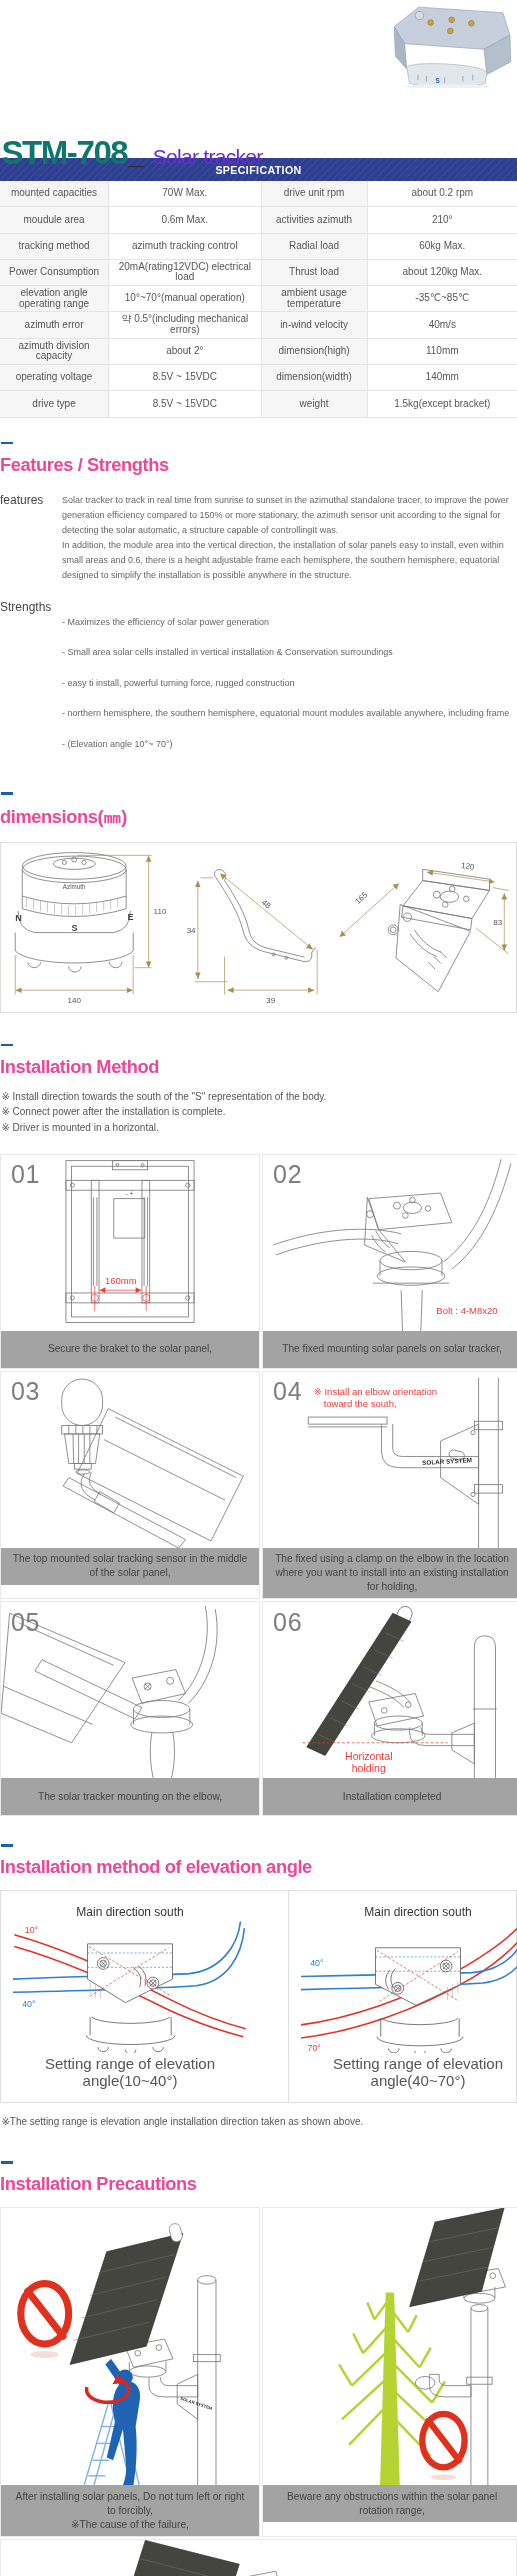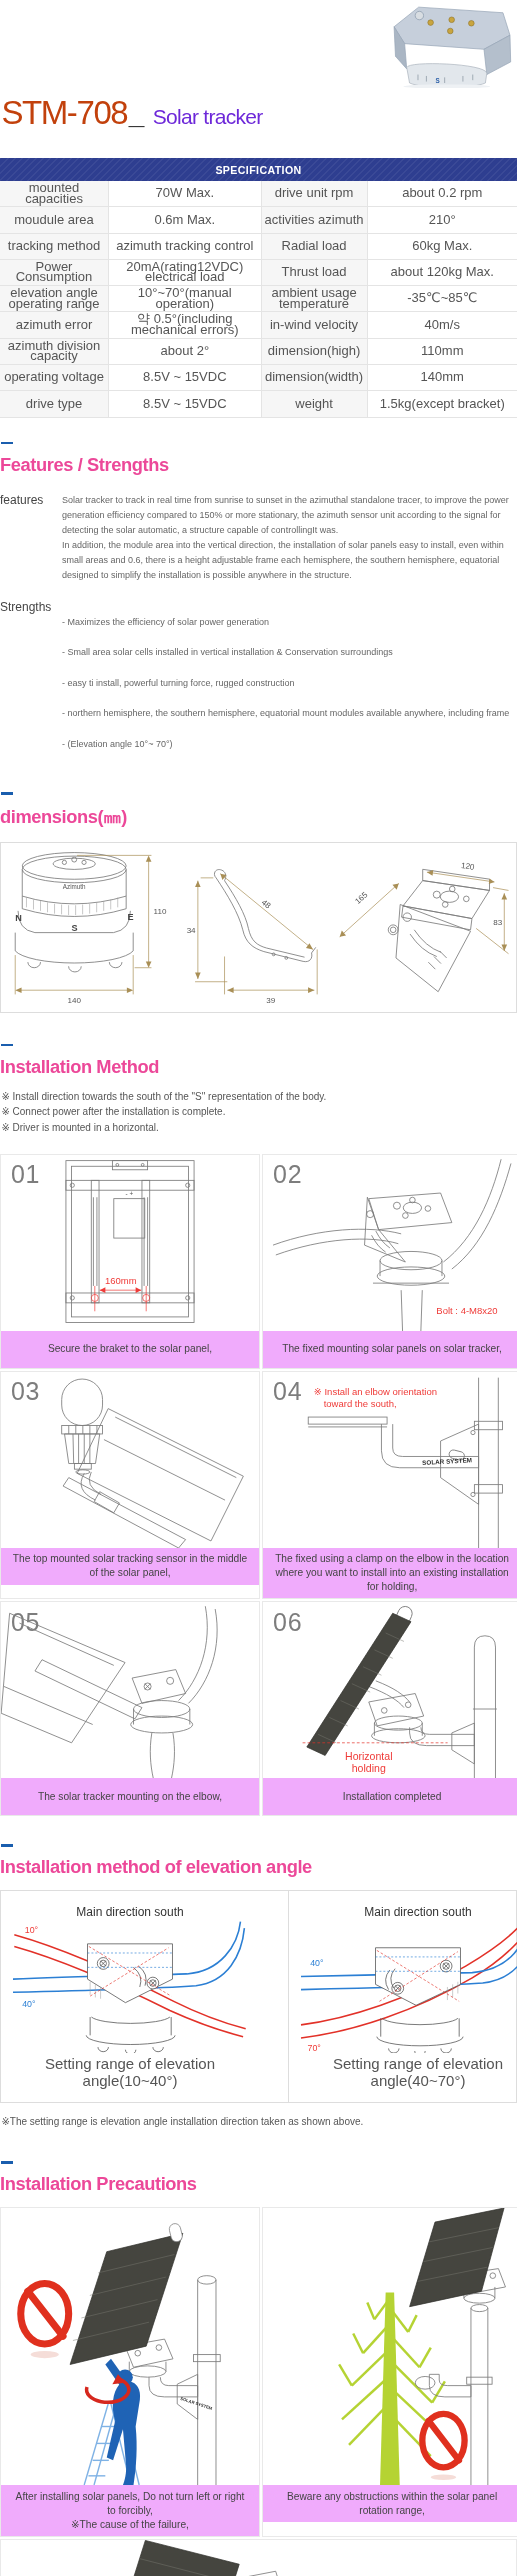--- a/index.html
+++ b/index.html
@@ -2,29 +2,29 @@
 <html style="font-size:11.3px"><head>
 <meta charset="utf-8">
 <style>
   html,body{margin:0;padding:0;background:#fff;}
   body{width:517px;font-family:"Liberation Sans","DejaVu Sans",sans-serif;color:#555;}
   .page{position:relative;width:517px;overflow:hidden;}
 
   
   .header{position:relative;height:158px;}
   .title{position:absolute;left:1.4px;top:94px;display:flex;align-items:baseline;}
-  .model{font-size:33px;font-weight:normal;color:#c2410c;letter-spacing:-1.4px;}
+  .model{font-size:33px;font-weight:bold;color:#0f766e;letter-spacing:-1.4px;margin-top:40px;}
   .sep{font-size:28px;font-weight:bold;color:#2b2b2b;margin-left:1.4px;}
   .subtitle{font-size:21px;color:#6d28d9;margin-left:8.4px;letter-spacing:-0.7px;}
   .product{position:absolute;right:0;top:0;}
 
   
   .spec-bar{height:23px;background:#2e3e90;background-image:repeating-linear-gradient(135deg,rgba(255,255,255,.06) 0 1.4px,transparent 1.4px 5px);
     color:#fff;font-size:10.6px;font-weight:bold;letter-spacing:0.4px;display:flex;align-items:center;justify-content:center;}
-  table.spec{width:100%;border-collapse:collapse;table-layout:fixed;font-size:13px;color:#555;}
+  table.spec{width:100%;border-collapse:collapse;table-layout:fixed;font-size:10px;color:#555;}
   table.spec td{border:0.7px solid #e4e4e4;height:22.5px;text-align:center;padding:1.4px 2.8px;line-height:10.6px;}
   table.spec td:first-child{border-left:none;}
   table.spec td:last-child{border-right:none;}
   table.spec tr:first-child td{border-top:none;}
   td.lbl{background:#f6f6f6;}
   col.c1{width:21%}col.c2{width:29.5%}col.c3{width:20.5%}col.c4{width:29%}
 
   
   .dash{width:12px;height:2.8px;background:#1a5eae;margin:0 0 9.2px 1.4px;}
   h2.section{font-size:18.3px;color:#ec4899;margin:0;font-weight:600;letter-spacing:-0.4px;}
@@ -37,21 +37,21 @@
   
   .dim-box{border:0.7px solid #ddd;margin-top:12.7px;height:169px;display:flex;align-items:center;justify-content:space-between;padding:0 2.8px;}
 
   
   .notes{margin:11.3px 0 18.3px 1.4px;font-size:10px;color:#555;line-height:15.5px;}
   .grid2{display:grid;grid-template-columns:1fr 1fr;gap:2.1px;}
   .cell{border:0.7px solid #e9e9e9;display:flex;flex-direction:column;background:#fff;}
   .cell .img{position:relative;height:176px;}
   .cell .img-tall{position:relative;height:277px;}
   .stepnum{position:absolute;top:5.6px;left:10px;font-size:25px;color:#7d7d7d;font-weight:400;letter-spacing:0.7px;}
-  .cap{background:#f0abfc;min-height:37px;display:flex;flex-direction:column;align-items:center;justify-content:center;
+  .cap{background:#a3a3a3;min-height:37px;display:flex;flex-direction:column;align-items:center;justify-content:center;
        text-align:center;font-size:10.2px;color:#444;padding:4.2px 11.3px;line-height:14px;box-sizing:border-box;}
 
   
   .elev-box{border:0.7px solid #ddd;display:grid;grid-template-columns:1fr 1fr;margin-top:11.3px;gap:29px;}
   .elev-panel{padding:8.4px 0 12.7px;}
   .elev-panel.second{border-left:0.7px solid #ddd;}
   .elev-title{text-align:center;font-size:12px;color:#333;margin:5.6px 0 0;}
   .elev-cap{text-align:center;font-size:15px;color:#555;margin-top:2.8px;}
   .elev-note{margin:12.7px 0 34px 1.4px;font-size:10px;color:#555;}
 

